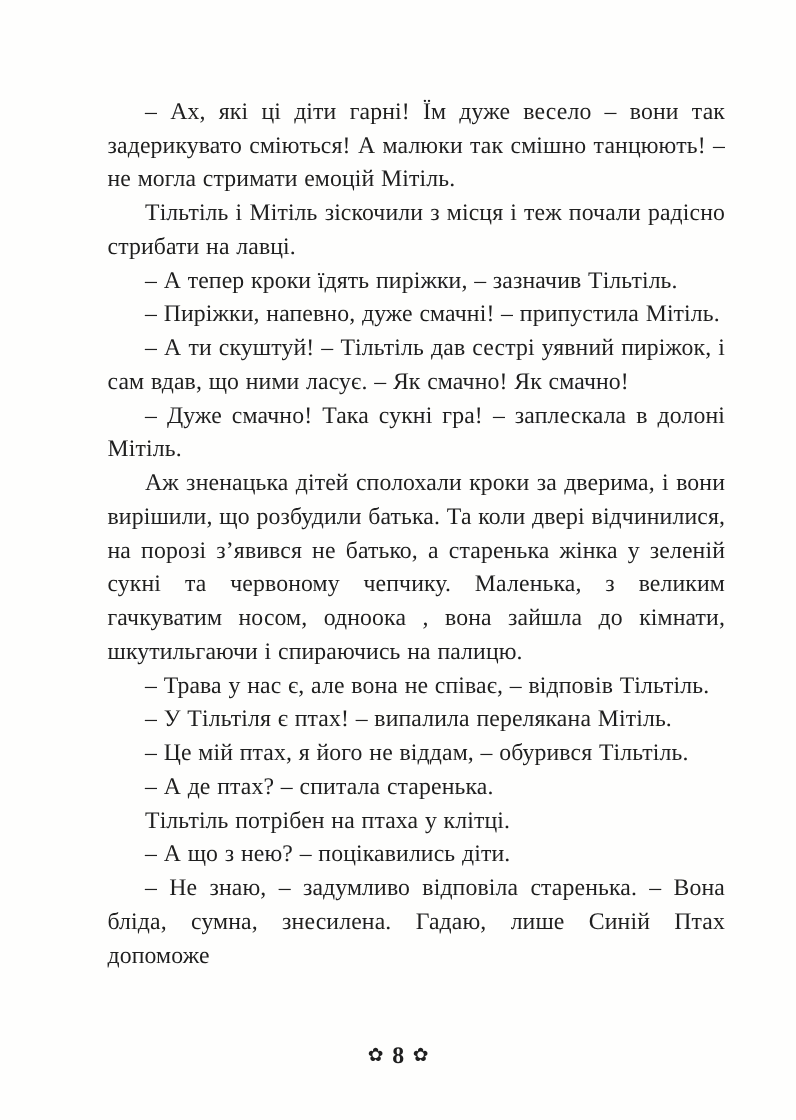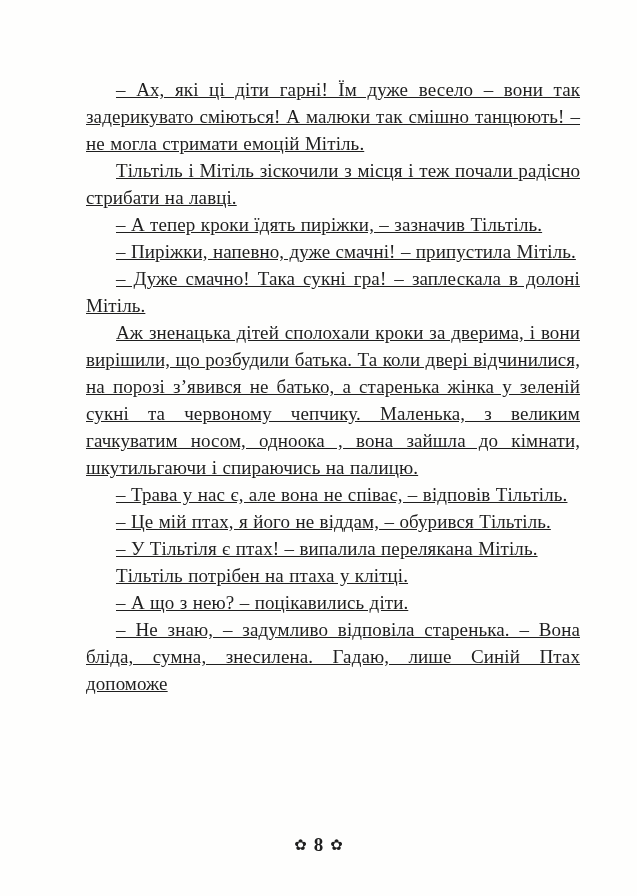--- a/index.html
+++ b/index.html
@@ -12,21 +12,20 @@
     position: relative;
     width: 637px;
     height: 896px;
     margin: 0 auto;
     background: #fefefd;
     box-sizing: border-box;
     padding: 76px 57px 0 86px;
     font-family: "Liberation Serif", "DejaVu Serif", serif;
     color: #1f1f1f;
     overflow: hidden;
-    text-decoration: underline;
   }
   .text-block {
     width: 100%;
   }
   .para {
     margin: 0;
     font-size: 19px;
     line-height: 27px;
     text-align: justify;
     text-indent: 30px;
@@ -55,25 +54,27 @@
 </head>
 <body>
 
 <div class="page">
 
   <div class="text-block">
     <p class="para">– Ах, які ці діти гарні! Їм дуже весело – вони так задерикувато сміються! А малюки так смішно танцюють! – не могла стримати емоцій Мітіль.</p>
     <p class="para">Тільтіль і Мітіль зіскочили з місця і теж почали радісно стрибати на лавці.</p>
     <p class="para">– А тепер кроки їдять пиріжки, – зазначив Тільтіль.</p>
     <p class="para">– Пиріжки, напевно, дуже смачні! – припустила Мітіль.</p>
+    <p class="para">– А ти скуштуй! – Тільтіль дав сестрі уявний пиріжок, і сам вдав, що ними ласує. – Як смачно! Як смачно!</p>
     <p class="para">– Дуже смачно! Така сукні гра! – заплескала в долоні Мітіль.</p>
     <p class="para">Аж зненацька дітей сполохали кроки за дверима, і вони вирішили, що розбудили батька. Та коли двері відчинилися, на порозі з’явився не батько, а старенька жінка у зеленій сукні та червоному чепчику. Маленька, з великим гачкуватим носом, одноока , вона зайшла до кімнати, шкутильгаючи і спираючись на палицю.</p>
     <p class="para">– Трава у нас є, але вона не співає, – відповів Тільтіль.</p>
+    <p class="para">– У Тільтіля є птах! – випалила перелякана Мітіль.</p>
     <p class="para">– Це мій птах, я його не віддам, – обурився Тільтіль.</p>
-    <p class="para">– У Тільтіля є птах! – випалила перелякана Мітіль.</p>
+    <p class="para">– А де птах? – спитала старенька.</p>
     <p class="para">Тільтіль потрібен на птаха у клітці.</p>
     <p class="para">– А що з нею? – поцікавились діти.</p>
     <p class="para">– Не знаю, – задумливо відповіла старенька. – Вона бліда, сумна, знесилена. Гадаю, лише Синій Птах допоможе</p>
   </div>
 
   <div class="footer">
     <span class="ornament">✿</span><span class="page-number">8</span><span class="ornament">✿</span>
   </div>
 
 </div>

